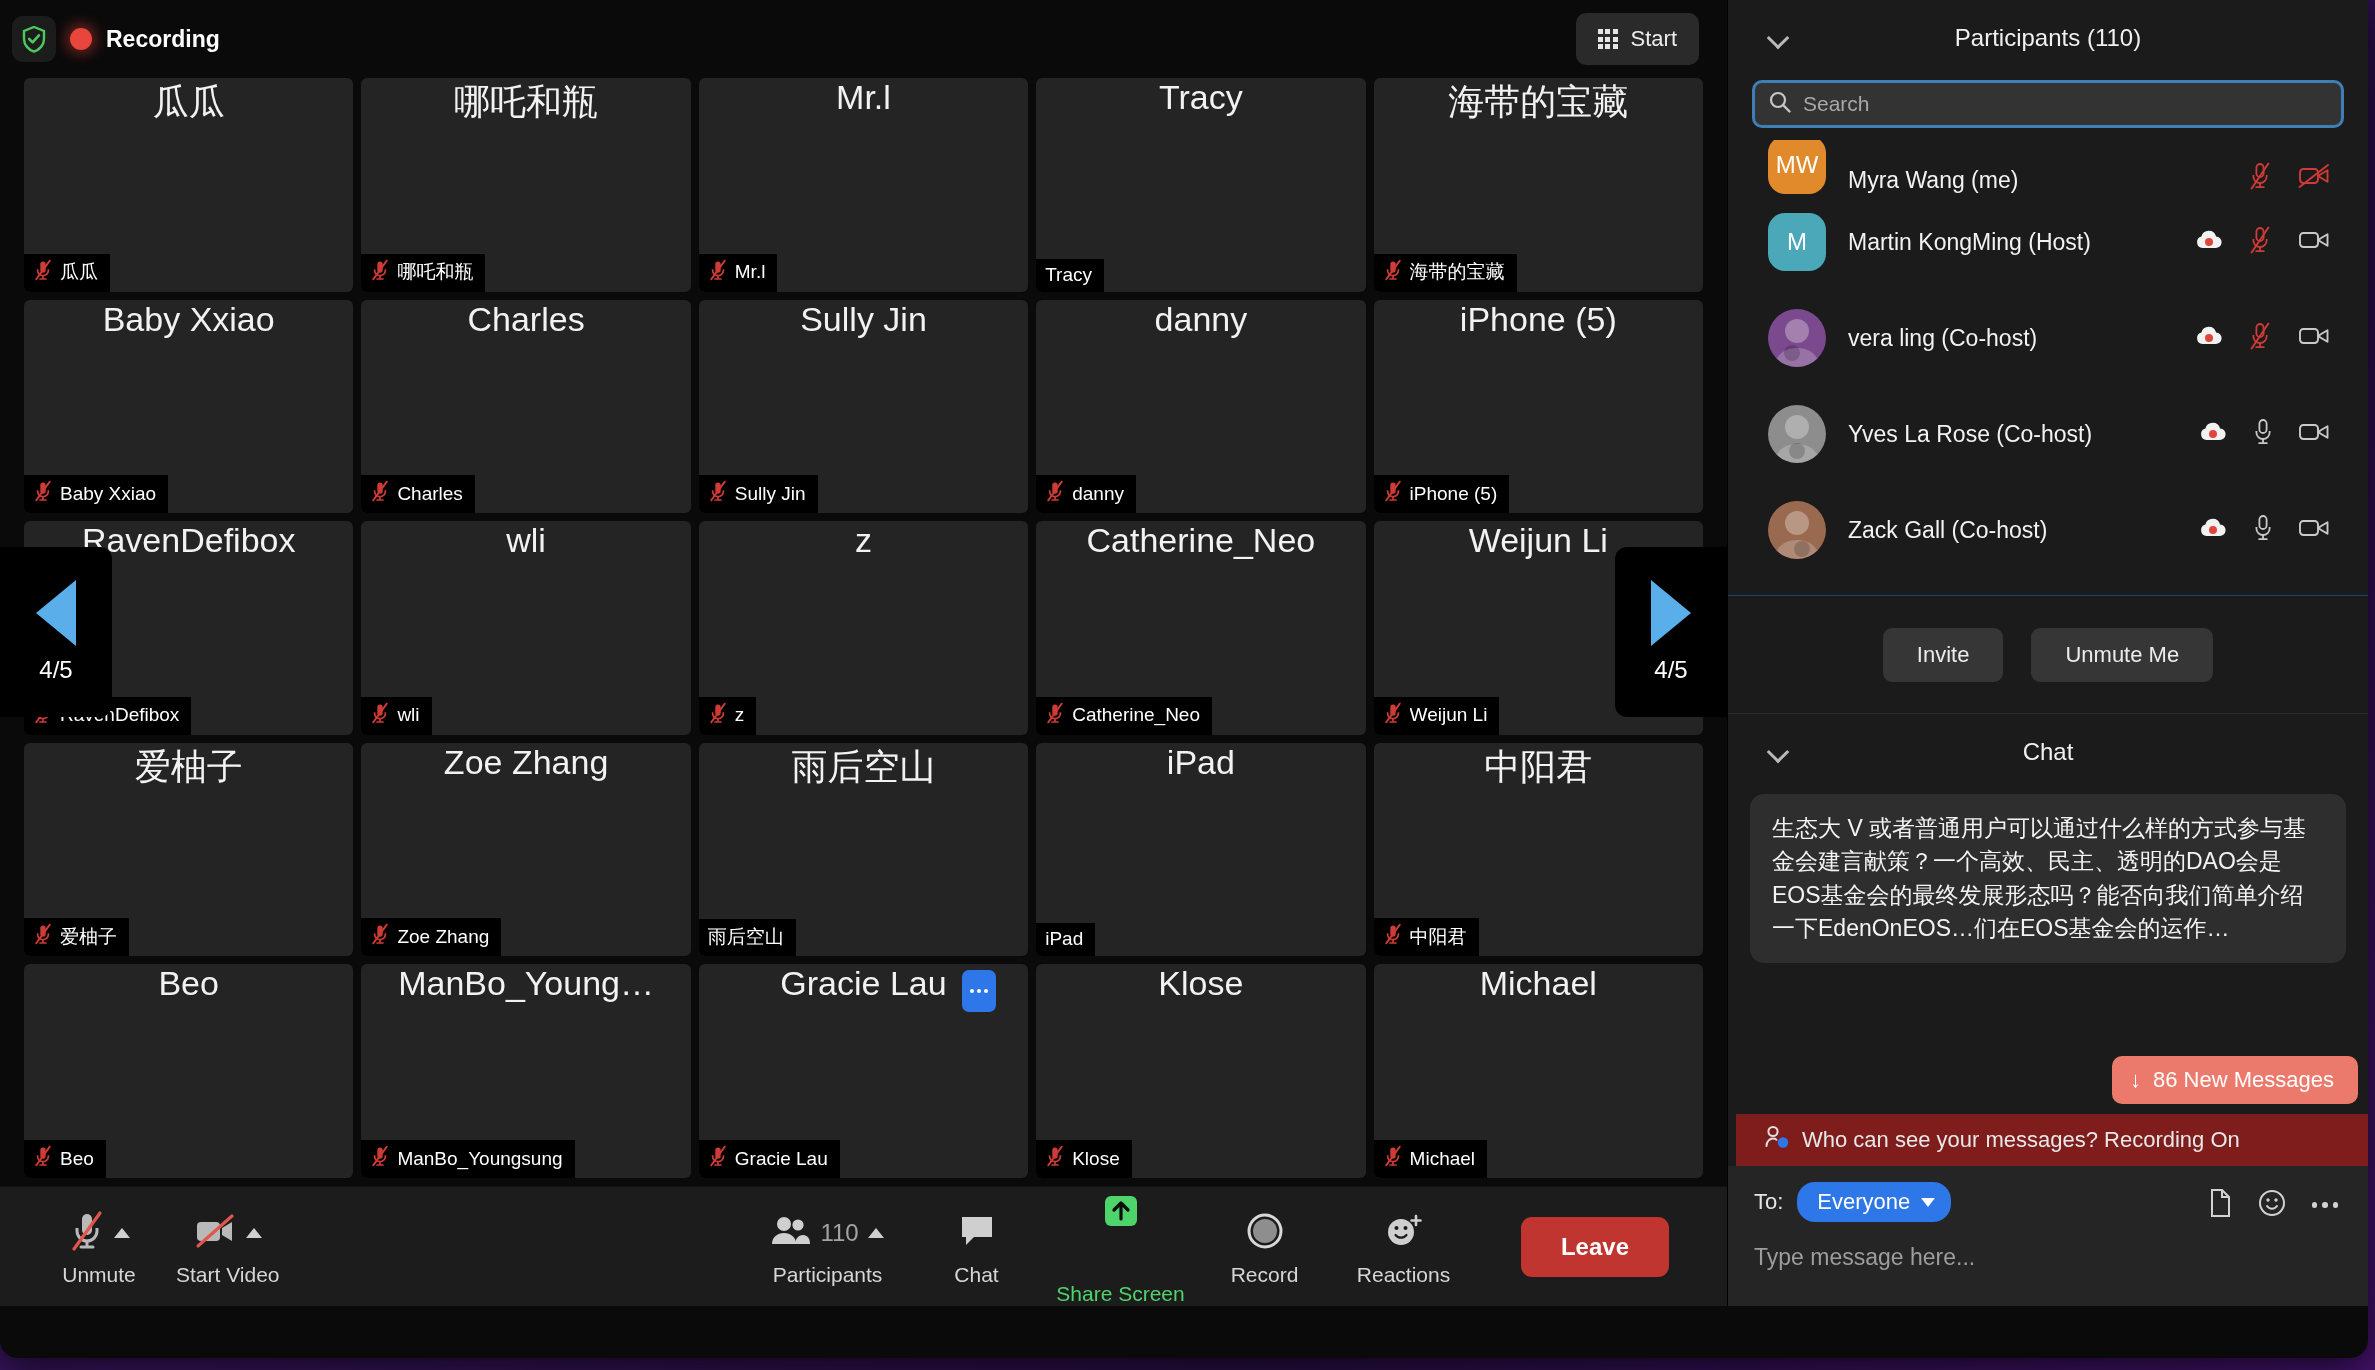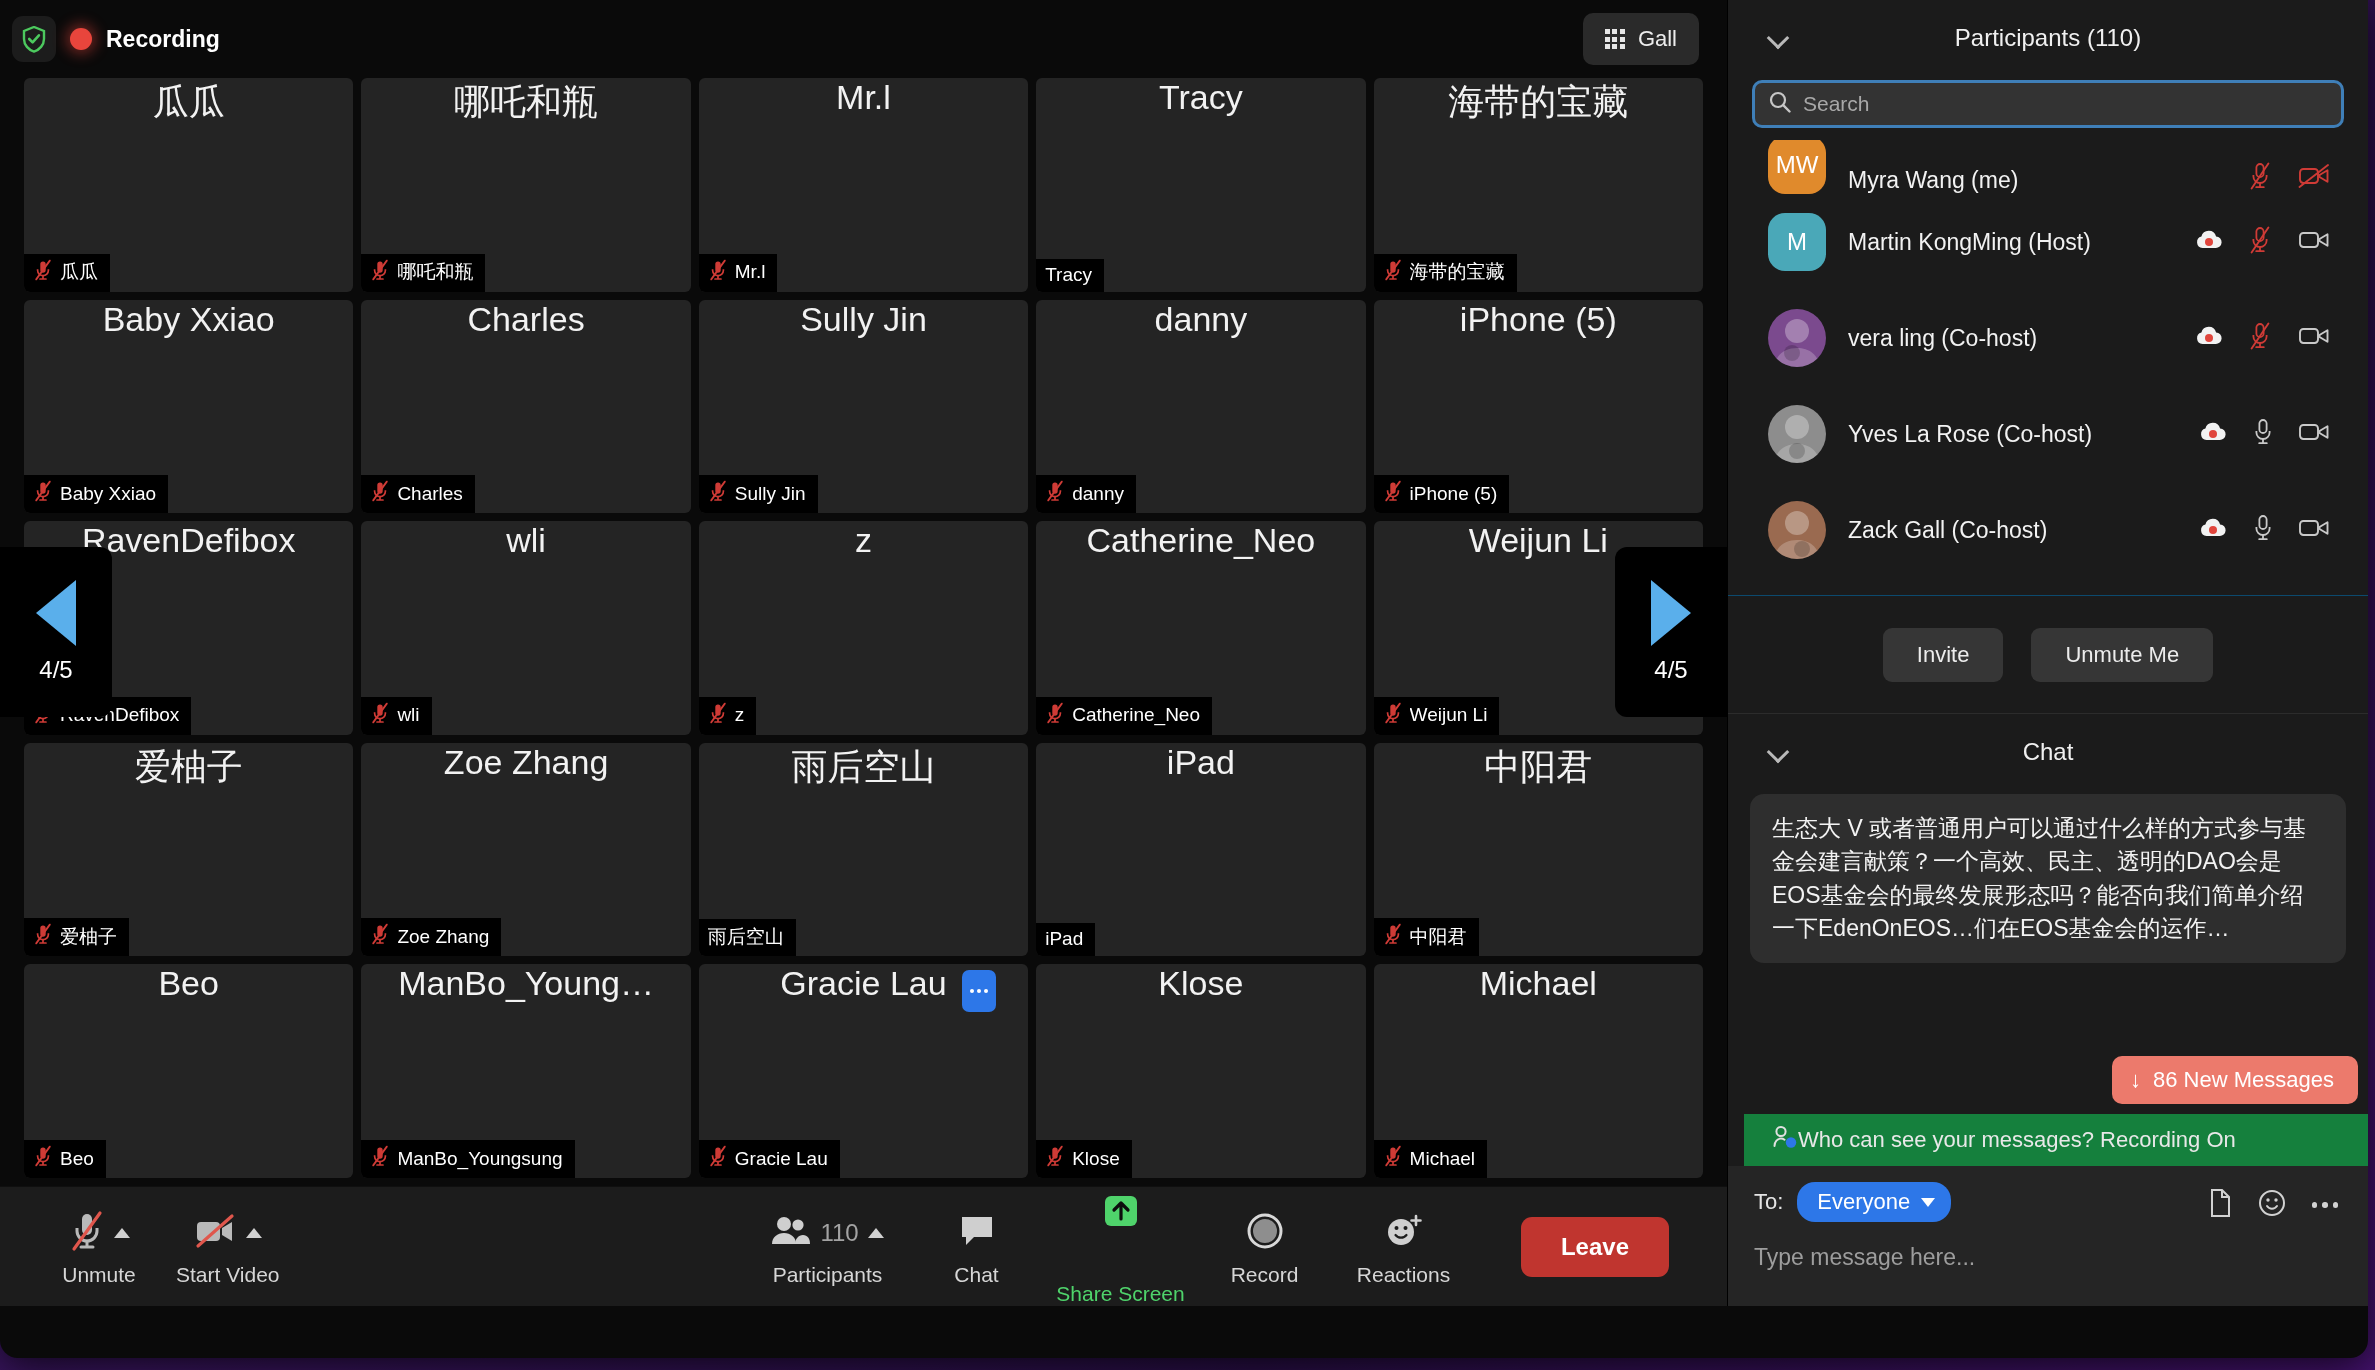--- a/index.html
+++ b/index.html
@@ -339,24 +339,24 @@
     color: #fff;
     font-size: 22px;
     padding: 11px 24px 11px 18px;
     border-radius: 10px;
     display: flex; align-items: center; gap: 12px;
     cursor: pointer;
     white-space: nowrap;
     z-index: 4;
   }
   .privacy-bar {
-    position: absolute; left: 16px; right: 0; bottom: 0;
+    position: absolute; left: 8px; right: 0; bottom: 0;
     height: 52px;
-    background: #15803d;
-    display: flex; align-items: center; 
+    background: #7f1d1d;
+    display: flex; align-items: center; gap: 12px;
     padding-left: 28px;
     color: #e8e8e8; font-size: 22px;
     z-index: 5;
     cursor: pointer;
   }
 
   .chat-input-sec {
     flex: 0 0 auto;
     height: 140px;
     background: #252525;
@@ -421,21 +421,21 @@
             <i></i>
               <i></i>
               <i></i>
               <i></i>
               <i></i>
               <i></i>
               <i></i>
               <i></i>
               <i></i>
           </span>
-          <span>Gall</span>
+          <span>Start</span>
         </div>
       </div>
 
       <div class="grid-wrap">
         <div class="tile-grid" id="tile-grid">
             <div class="tile">
               <div class="tile-name-big cjk">瓜瓜</div>
               <div class="tile-badge">
                 <span class="mic-off"><svg width="20" height="22" viewBox="0 0 20 22">
                     <path d="M10 2.4a2.7 2.7 0 0 1 2.7 2.7v6a2.7 2.7 0 0 1-5.4 0v-6A2.7 2.7 0 0 1 10 2.4z" fill="#cf3b36"></path>

